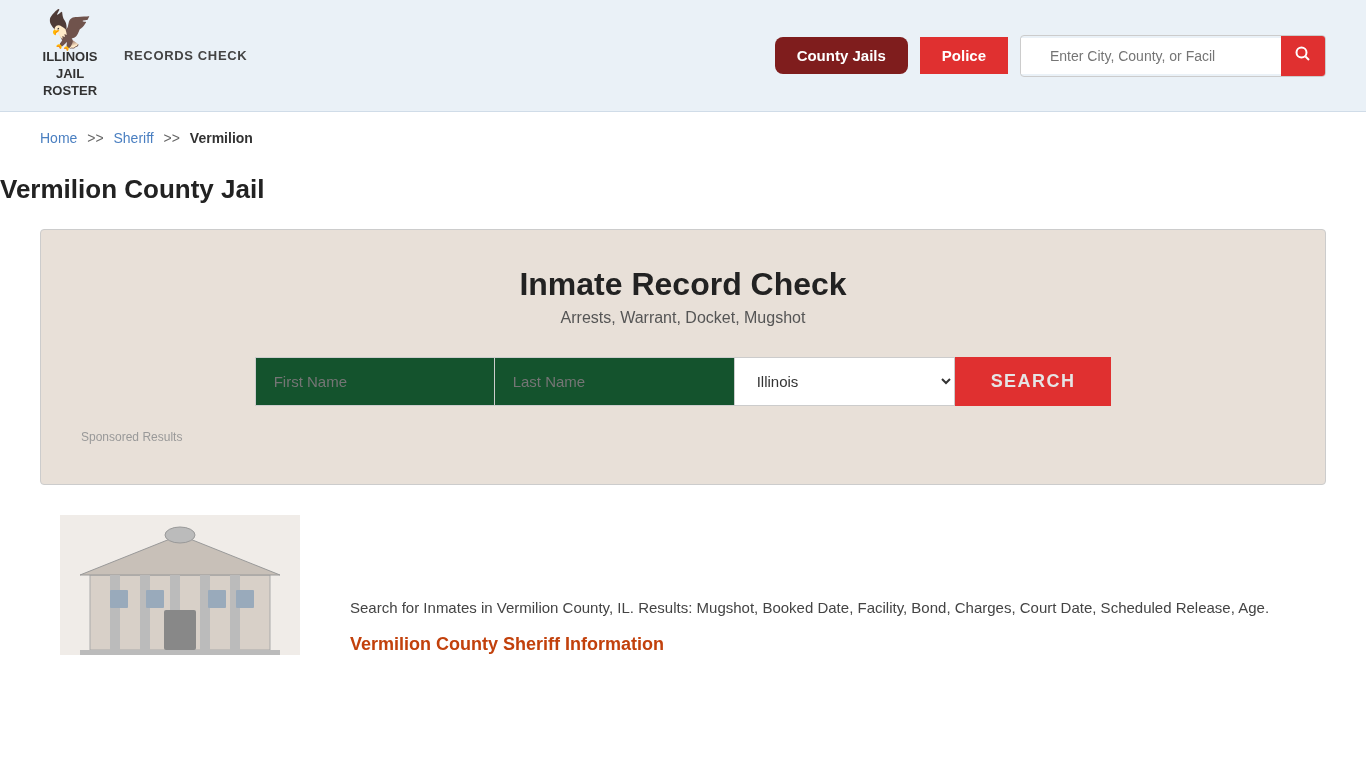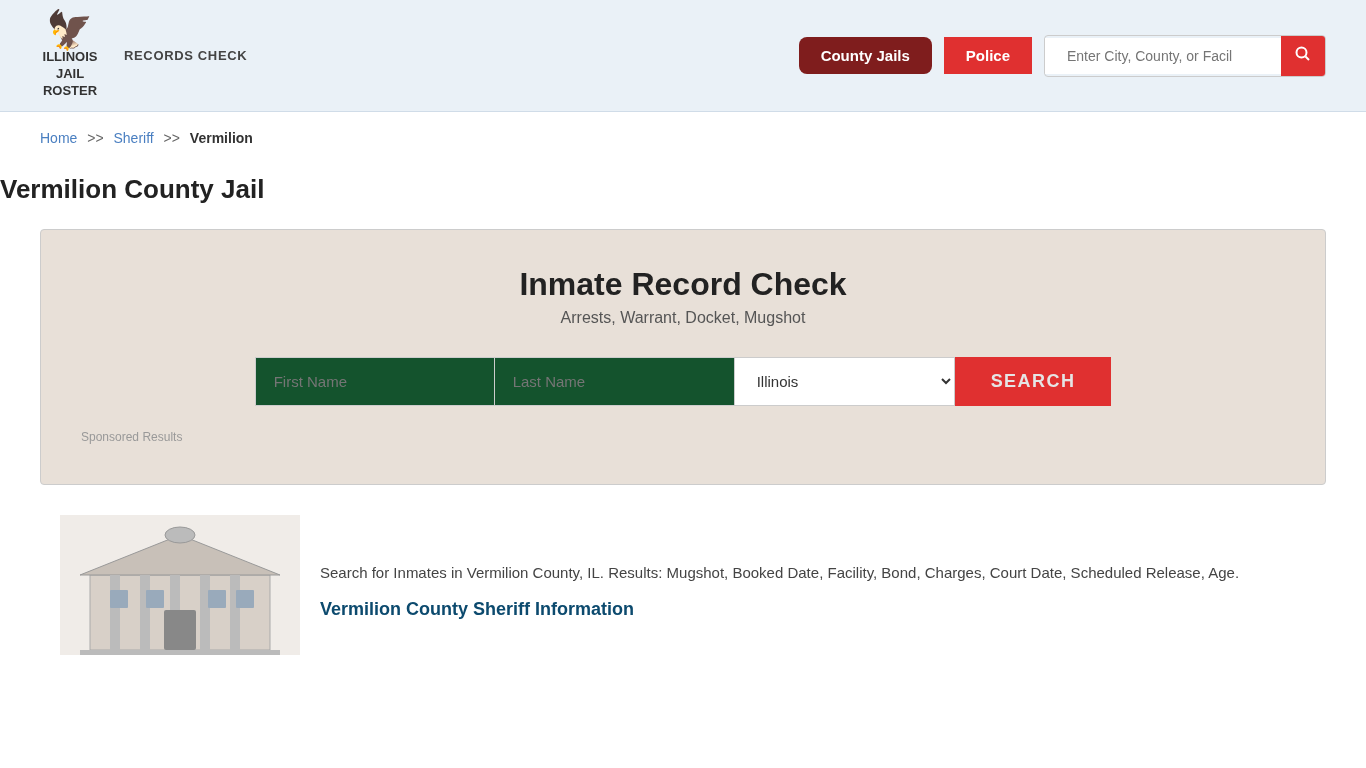--- a/index.html
+++ b/index.html
@@ -73,23 +73,23 @@
     .search-bar {
       display: flex;
       align-items: center;
       border: 1px solid #ccc;
       border-radius: 4px;
       overflow: hidden;
     }
     .search-bar input {
       border: none;
       outline: none;
-      padding: 10px 22px;
+      padding: 10px 29px;
       font-size: 14px;
-      width: 236px;
+      width: 260px;
       background: #fff;
       color: #999;
     }
     .search-bar button {
       background: #e03030;
       border: none;
       padding: 10px 14px;
       cursor: pointer;
       color: white;
       font-size: 16px;
@@ -189,22 +189,23 @@
     .sponsored {
       text-align: left;
       margin-top: 24px;
       font-size: 12px;
       color: #999;
     }
 
     
     .bottom-section {
       display: flex;
+      gap: 30px;
       padding: 0 40px 30px;
-      align-items: center;
+      align-items: flex-end;
     }
     .courthouse-img {
       flex: 0 0 280px;
       display: flex;
       align-items: flex-end;
       justify-content: center;
       min-height: 140px;
     }
     .courthouse-svg {
       width: 240px;
@@ -216,21 +217,21 @@
     }
     .bottom-text p {
       font-size: 15px;
       color: #444;
       line-height: 1.6;
       margin-bottom: 14px;
     }
     .bottom-text h3 {
       font-size: 18px;
       font-weight: bold;
-      color: #0c4a6e;
+      color: #c2410c;
       margin-top: 13px;
     }
   </style>
 </head>
 <body>
 
 <header class="header">
   <div class="logo-area">
     <div class="logo-icon">
       <div class="logo-flag">🦅</div>

